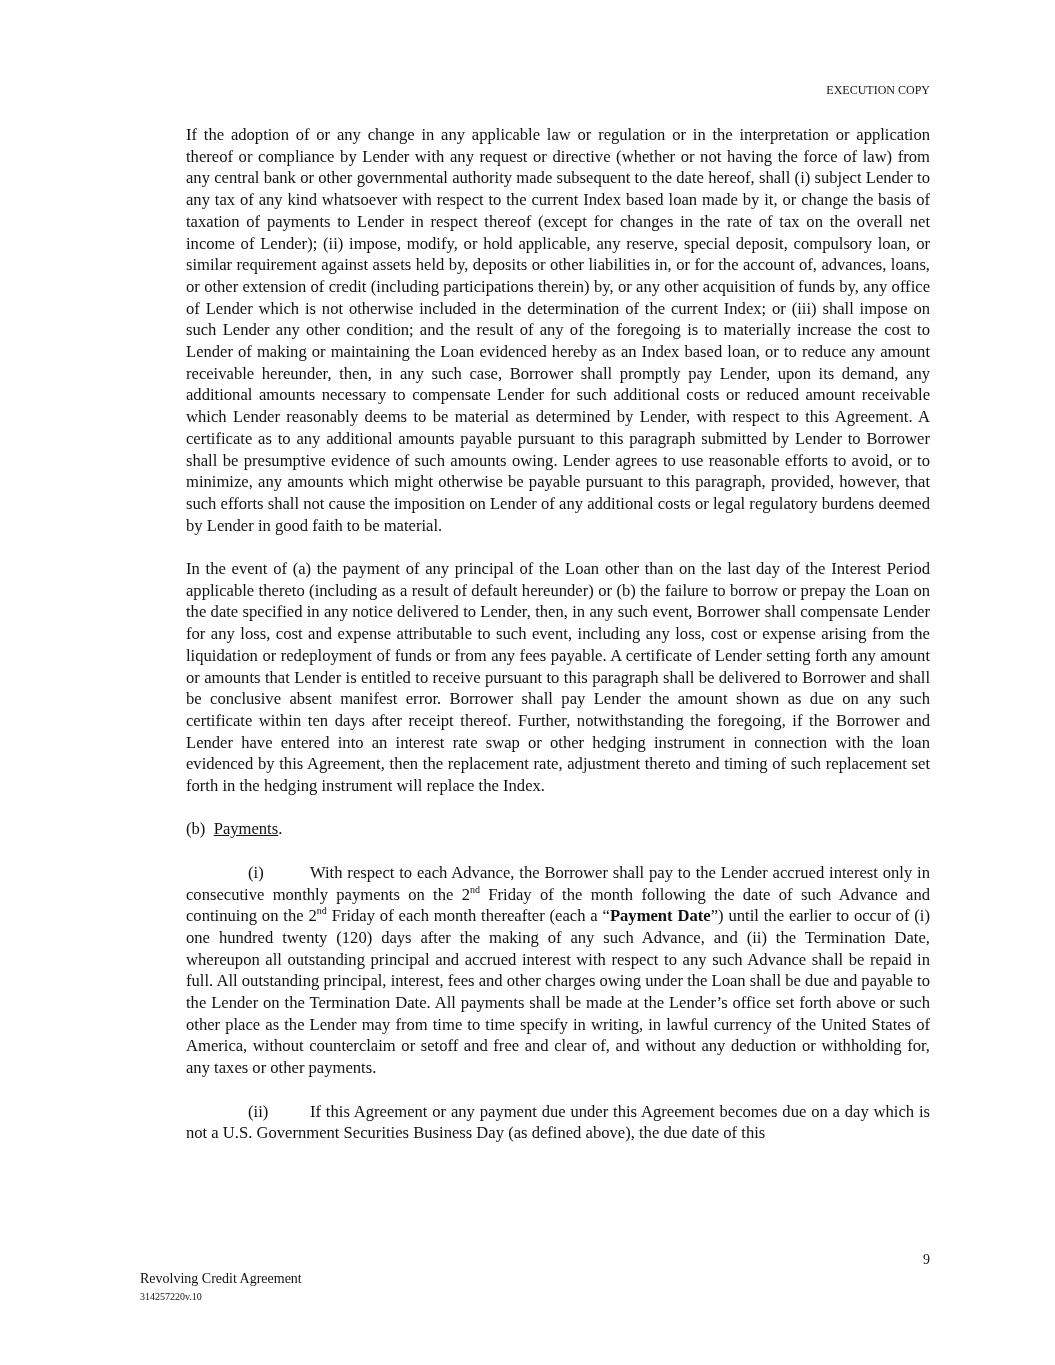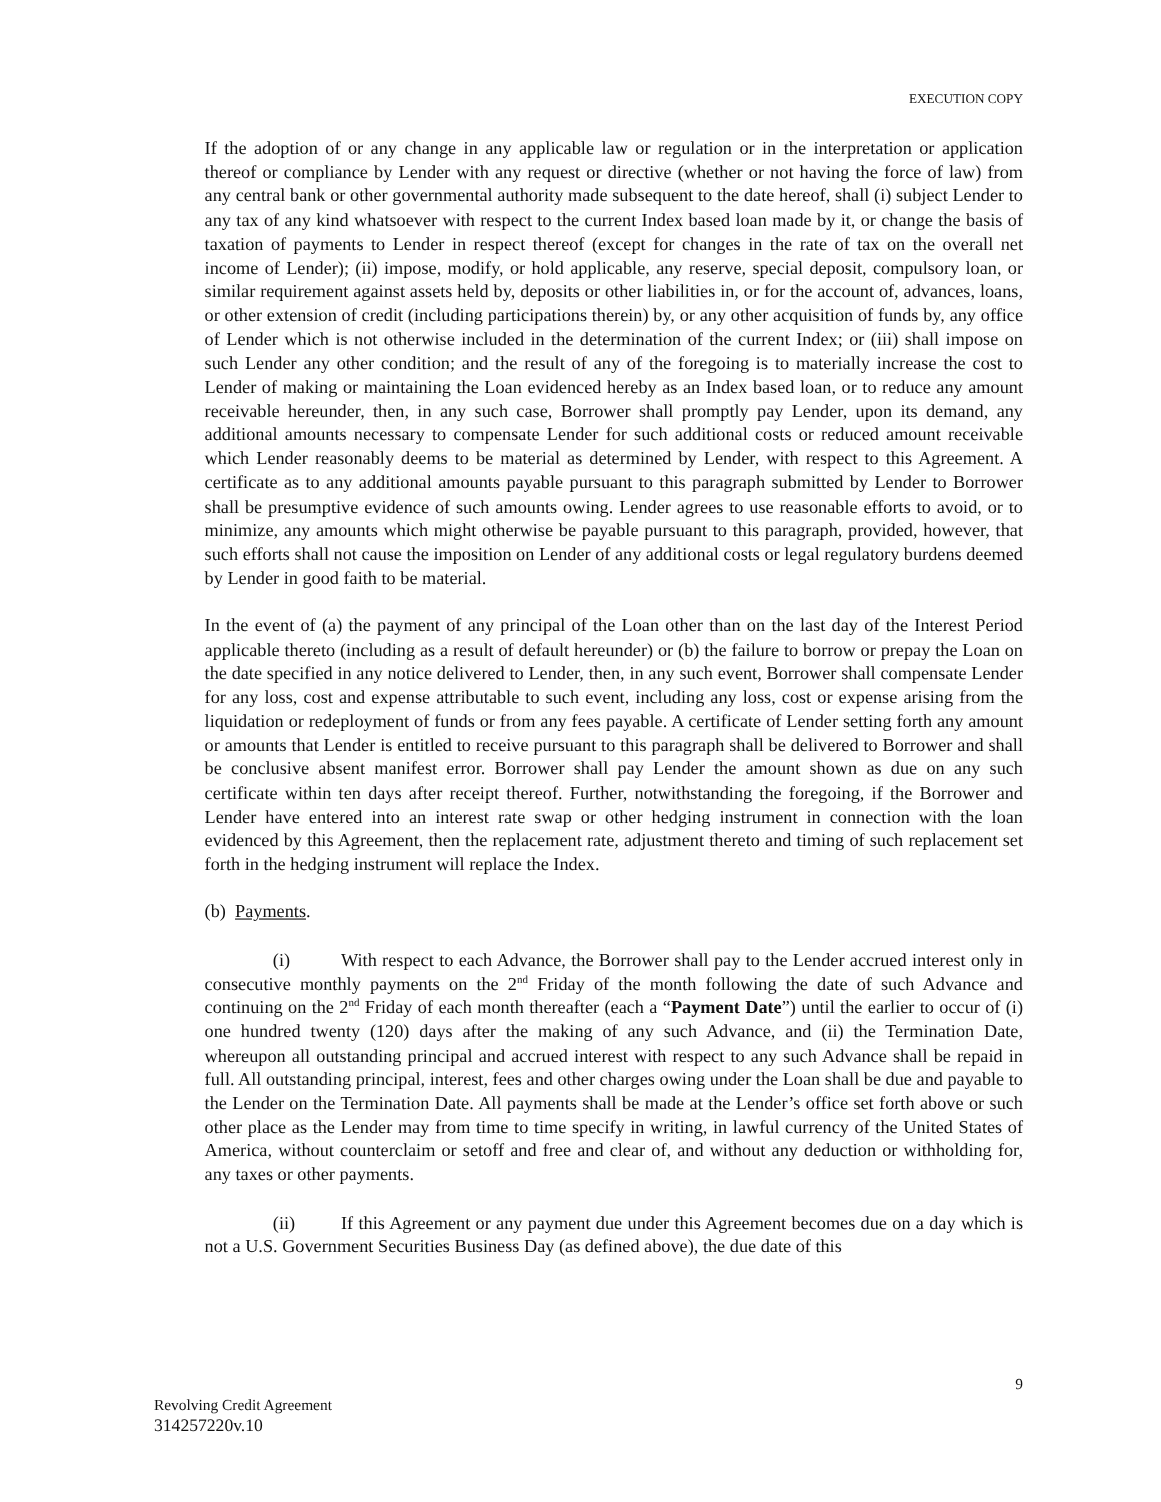--- a/index.html
+++ b/index.html
@@ -9,21 +9,21 @@
   .body { position: absolute; left: 186px; top: 124px; width: 744px; font-size: 16.6px; line-height: 21.7px; }
   .para { text-align: justify; margin: 0 0 21.7px 0; font-family: Liberation Serif, serif; }
   .para.last { margin-bottom: 0; }
   .heading { margin: 0 0 21.7px 0; }
   .heading .label { text-decoration: underline; text-align: right; }
   .numlbl { display: inline-block; width: 62px; }
   sup { font-size: 10px; line-height: 0; vertical-align: super; }
   b { font-weight: bold; }
   .pagenum { position: absolute; top: 1252px; right: 125px; font-size: 14px; }
   .footer { position: absolute; left: 124px; top: 1270px; font-size: 14px; line-height: 18px; margin-left: 16px; }
-  .footer .docid { font-size: 16px; }
+  .footer .docid { font-size: 10px; }
 </style>
 </head>
 <body>
 
 <div class="header">EXECUTION COPY</div>
 
 <div class="body">
   <p class="para">If the adoption of or any change in any applicable law or regulation or in the interpretation or application thereof or compliance by Lender with any request or directive (whether or not having the force of law) from any central bank or other governmental authority made subsequent to the date hereof, shall (i) subject Lender to any tax of any kind whatsoever with respect to the current Index based loan made by it, or change the basis of taxation of payments to Lender in respect thereof (except for changes in the rate of tax on the overall net income of Lender); (ii) impose, modify, or hold applicable, any reserve, special deposit, compulsory loan, or similar requirement against assets held by, deposits or other liabilities in, or for the account of, advances, loans, or other extension of credit (including participations therein) by, or any other acquisition of funds by, any office of Lender which is not otherwise included in the determination of the current Index; or (iii) shall impose on such Lender any other condition; and the result of any of the foregoing is to materially increase the cost to Lender of making or maintaining the Loan evidenced hereby as an Index based loan, or to reduce any amount receivable hereunder, then, in any such case, Borrower shall promptly pay Lender, upon its demand, any additional amounts necessary to compensate Lender for such additional costs or reduced amount receivable which Lender reasonably deems to be material as determined by Lender, with respect to this Agreement.  A certificate as to any additional amounts payable pursuant to this paragraph submitted by Lender to Borrower shall be presumptive evidence of such amounts owing.  Lender agrees to use reasonable efforts to avoid, or to minimize, any amounts which might otherwise be payable pursuant to this paragraph, provided, however, that such efforts shall not cause the imposition on Lender of any additional costs or legal regulatory burdens deemed by Lender in good faith to be material.</p>
   <p class="para">In the event of (a)  the payment of any principal of the Loan other than on the last day of the Interest Period applicable thereto (including as a result of default hereunder) or (b) the failure to borrow or prepay the Loan on the date specified in any notice delivered to Lender, then, in any such event, Borrower shall compensate Lender for any loss, cost and expense attributable to such event, including any loss, cost or expense arising from the liquidation or redeployment of funds or from any fees payable.  A certificate of Lender setting forth any amount or amounts that Lender is entitled to receive pursuant to this paragraph shall be delivered to Borrower and shall be conclusive absent manifest error.  Borrower shall pay Lender the amount shown as due on any such certificate within ten days after receipt thereof. Further, notwithstanding the foregoing, if the Borrower and Lender have entered into an interest rate swap or other hedging instrument in connection with the loan evidenced by this Agreement, then the replacement rate, adjustment thereto and timing of such replacement set forth in the hedging instrument will replace the Index.</p>
 

